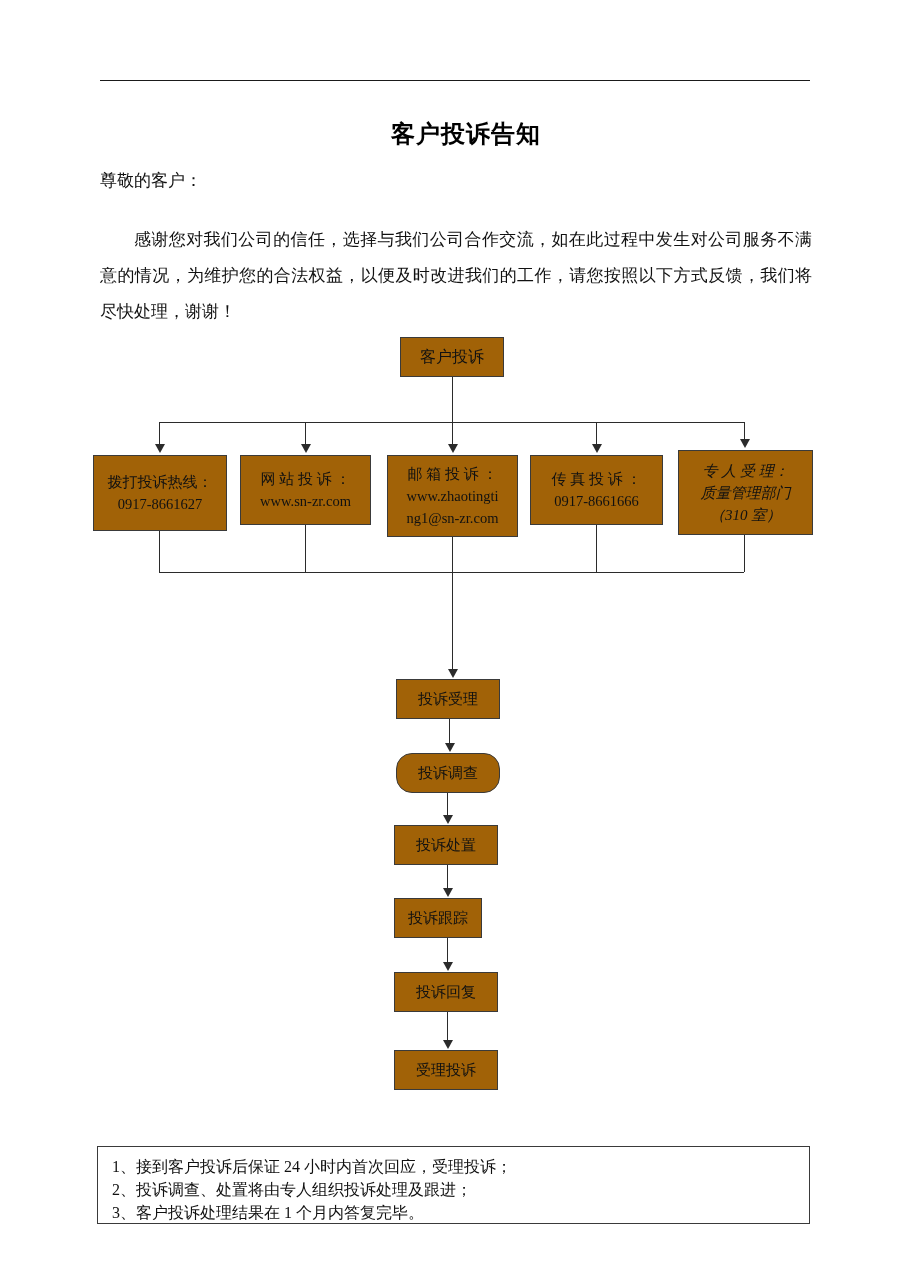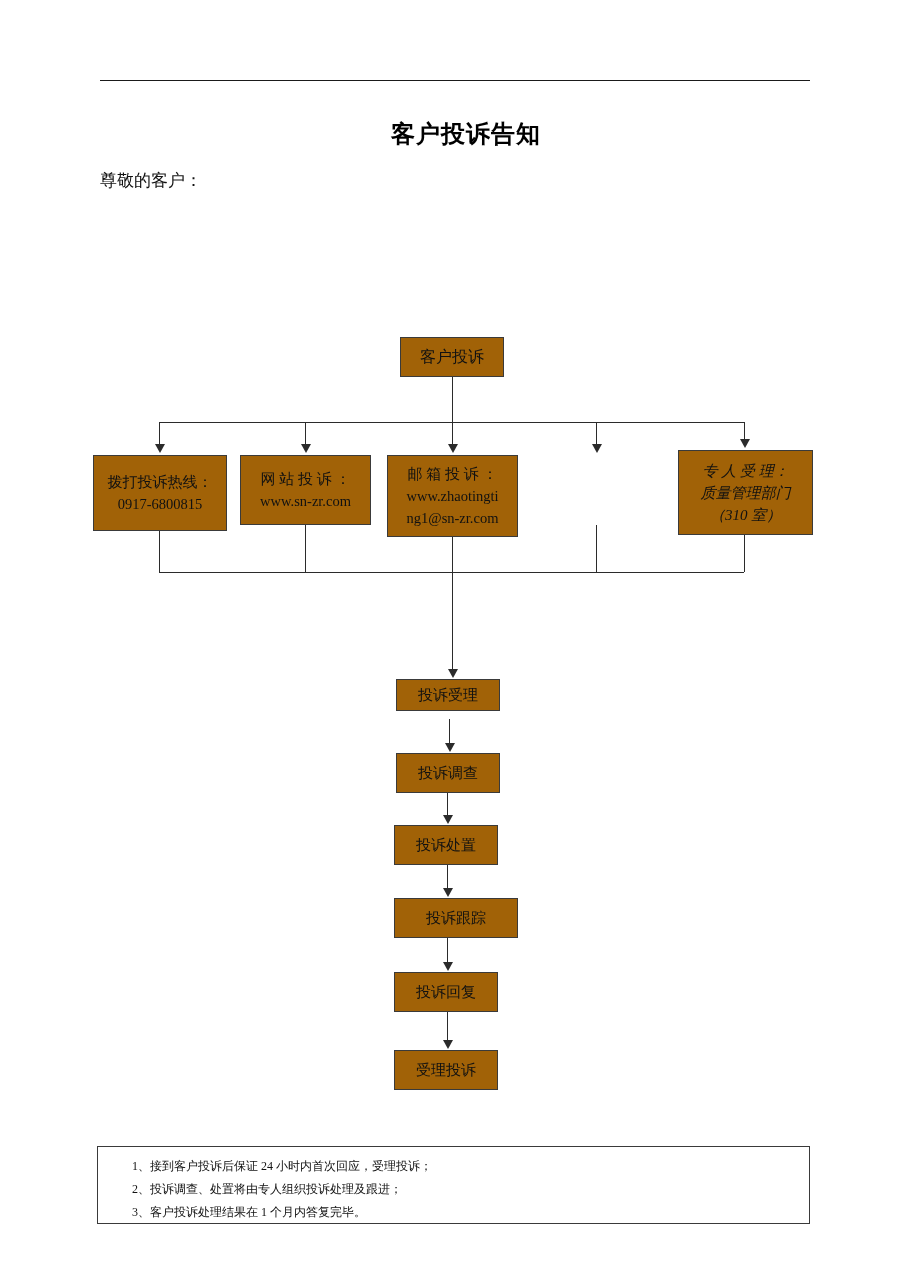--- a/index.html
+++ b/index.html
@@ -65,24 +65,24 @@
   #node-start{left:400px;top:337px;width:104px;height:40px;font-size:16px;}
 
   
   #node-hotline{left:93px;top:455px;width:134px;height:76px;}
   #node-website{left:240px;top:455px;width:131px;height:70px;}
   #node-email  {left:387px;top:455px;width:131px;height:82px;}
   #node-fax    {left:530px;top:455px;width:133px;height:70px;}
   #node-person {left:678px;top:450px;width:135px;height:85px;font-style:italic;}
 
   
-  #node-accept {left:396px;top:679px;width:104px;height:32px;}
-  #node-invest {left:396px;top:753px;width:104px;height:40px;}
+  #node-accept {left:396px;top:679px;width:104px;height:40px;}
+  #node-invest {left:396px;top:753px;width:104px;height:40px;border-radius:16px;}
   #node-handle {left:394px;top:825px;width:104px;height:40px;}
-  #node-track  {left:394px;top:898px;width:124px;height:40px;}
+  #node-track  {left:394px;top:898px;width:88px;height:40px;}
   #node-reply  {left:394px;top:972px;width:104px;height:40px;}
   #node-close  {left:394px;top:1050px;width:104px;height:40px;}
 
   
   .vline{position:absolute;width:0;border-left:1.3px solid #2b2b2b;}
   .hline{position:absolute;height:0;border-top:1.3px solid #2b2b2b;}
   .arrow-head{
     position:absolute;width:0;height:0;
     border-left:5px solid transparent;
     border-right:5px solid transparent;
@@ -91,34 +91,35 @@
 
   
   .notes-box{
     position:absolute;left:97px;top:1146px;width:713px;height:78px;
     border:1.4px solid #3a3a3a;
     box-sizing:border-box;
     padding:8px 14px 0 14px;
     background:#fff;
   }
   .notes-box .note{
-    font-size:12px;line-height:23px;white-space:nowrap;margin-left:20px;
+    font-size:16px;line-height:23px;white-space:nowrap;
   }
 </style>
 </head>
 <body>
 
 <div class="page">
 
   <div class="header-rule"></div>
 
   <div class="doc-title">客户投诉告知</div>
 
   <div class="salutation">尊敬的客户：</div>
 
+  <div class="body-text">感谢您对我们公司的信任，选择与我们公司合作交流，如在此过程中发生对公司服务不满意的情况，为维护您的合法权益，以便及时改进我们的工作，请您按照以下方式反馈，我们将尽快处理，谢谢！</div>
 
   <div class="flow">
 
     <div class="node" id="node-start">
       <span class="ln">客户投诉</span>
     </div>
 
     <div class="vline" style="left:452px;top:377px;height:45px;"></div>
 
     <div class="hline" style="left:159px;top:422px;width:585px;"></div>
@@ -133,34 +134,38 @@
     <div class="arrow-head" style="left:448px;top:444px;"></div>
 
     <div class="vline" style="left:596px;top:422px;height:23px;"></div>
     <div class="arrow-head" style="left:592px;top:444px;"></div>
 
     <div class="vline" style="left:744px;top:422px;height:18px;"></div>
     <div class="arrow-head" style="left:740px;top:439px;"></div>
 
     <div class="node" id="node-hotline">
       <span class="ln">拨打投诉热线：</span>
-      <span class="ln ascii">0917-6800815</span>
+      <span class="ln ascii">0917-8661627</span>
     </div>
 
     <div class="node" id="node-website">
       <span class="ln">网 站 投 诉 ：</span>
       <span class="ln ascii">www.sn-zr.com</span>
     </div>
 
     <div class="node" id="node-email">
       <span class="ln">邮 箱 投 诉 ：</span>
       <span class="ln ascii">www.zhaotingti</span>
       <span class="ln ascii">ng1@sn-zr.com</span>
     </div>
 
+    <div class="node" id="node-fax">
+      <span class="ln">传 真 投 诉 ：</span>
+      <span class="ln ascii">0917-8661666</span>
+    </div>
 
     <div class="node" id="node-person">
       <span class="ln">专 人 受 理：</span>
       <span class="ln">质量管理部门</span>
       <span class="ln">（310 室）</span>
     </div>
 
     <div class="vline" style="left:159px;top:531px;height:41px;"></div>
     <div class="vline" style="left:305px;top:525px;height:47px;"></div>
     <div class="vline" style="left:452px;top:537px;height:35px;"></div>

